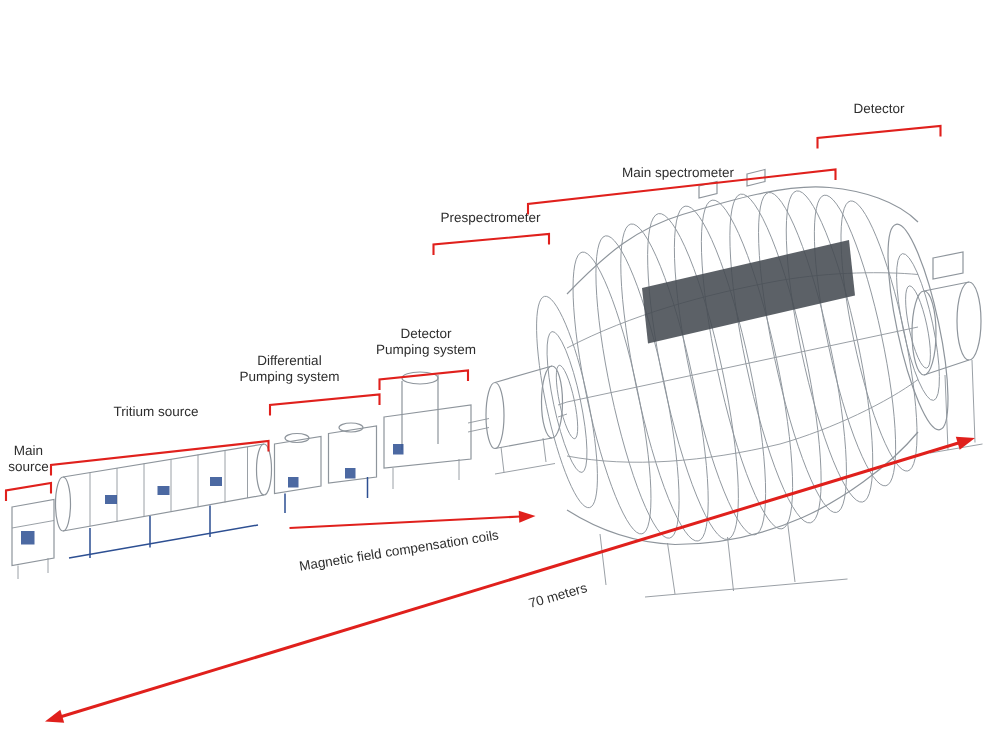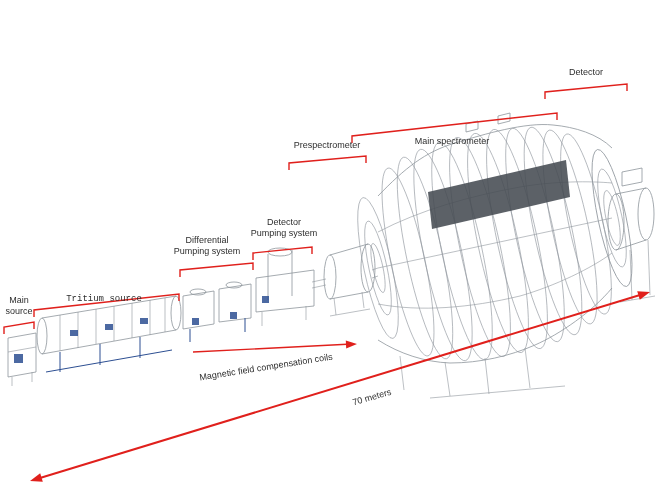--- a/index.html
+++ b/index.html
@@ -141,35 +141,35 @@
 
     <g>
       <path class="red-stroke thick" d="M40,478 L640,295"></path>
       <polygon class="red-fill" points="650,292 639.8,299.8 637.2,291.2"></polygon>
       <polygon class="red-fill" points="30,481 42.8,481.8 40.2,473.2"></polygon>
     </g>
   </svg>
 
   <div class="label" style="left:586px; top:67px;">Detector</div>
 
-  <div class="label" style="left:452px; top:110px;margin-top:26px;">Main spectrometer</div>
+  <div class="label" style="left:452px; top:110px;">Main spectrometer</div>
 
   <div class="label" style="left:327px; top:140px;">Prespectrometer</div>
 
   <div class="label" style="left:284px; top:217px;">
     <div>Detector</div>
     <div>Pumping system</div>
   </div>
 
-  <div class="label" style="left:207px; top:235px;">
+  <div class="label" style="left:193px; top:235px;">
     <div>Differential</div>
     <div>Pumping system</div>
   </div>
 
-  <div class="label" style="left:104px; top:294px;font-family:Liberation Mono, monospace;">Tritium source</div>
+  <div class="label" style="left:104px; top:269px;">Tritium source</div>
 
   <div class="label" style="left:19px; top:295px;">
     <div>Main</div>
     <div>source</div>
   </div>
 
   <div class="label rot9" style="left:266px; top:362px;">Magnetic field compensation coils</div>
 
   <div class="label rot16" style="left:372px; top:392px;">70 meters</div>
 

